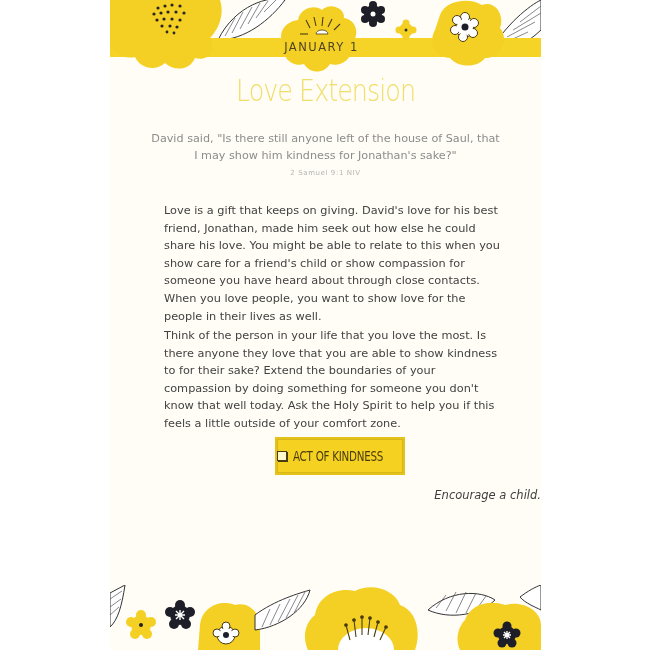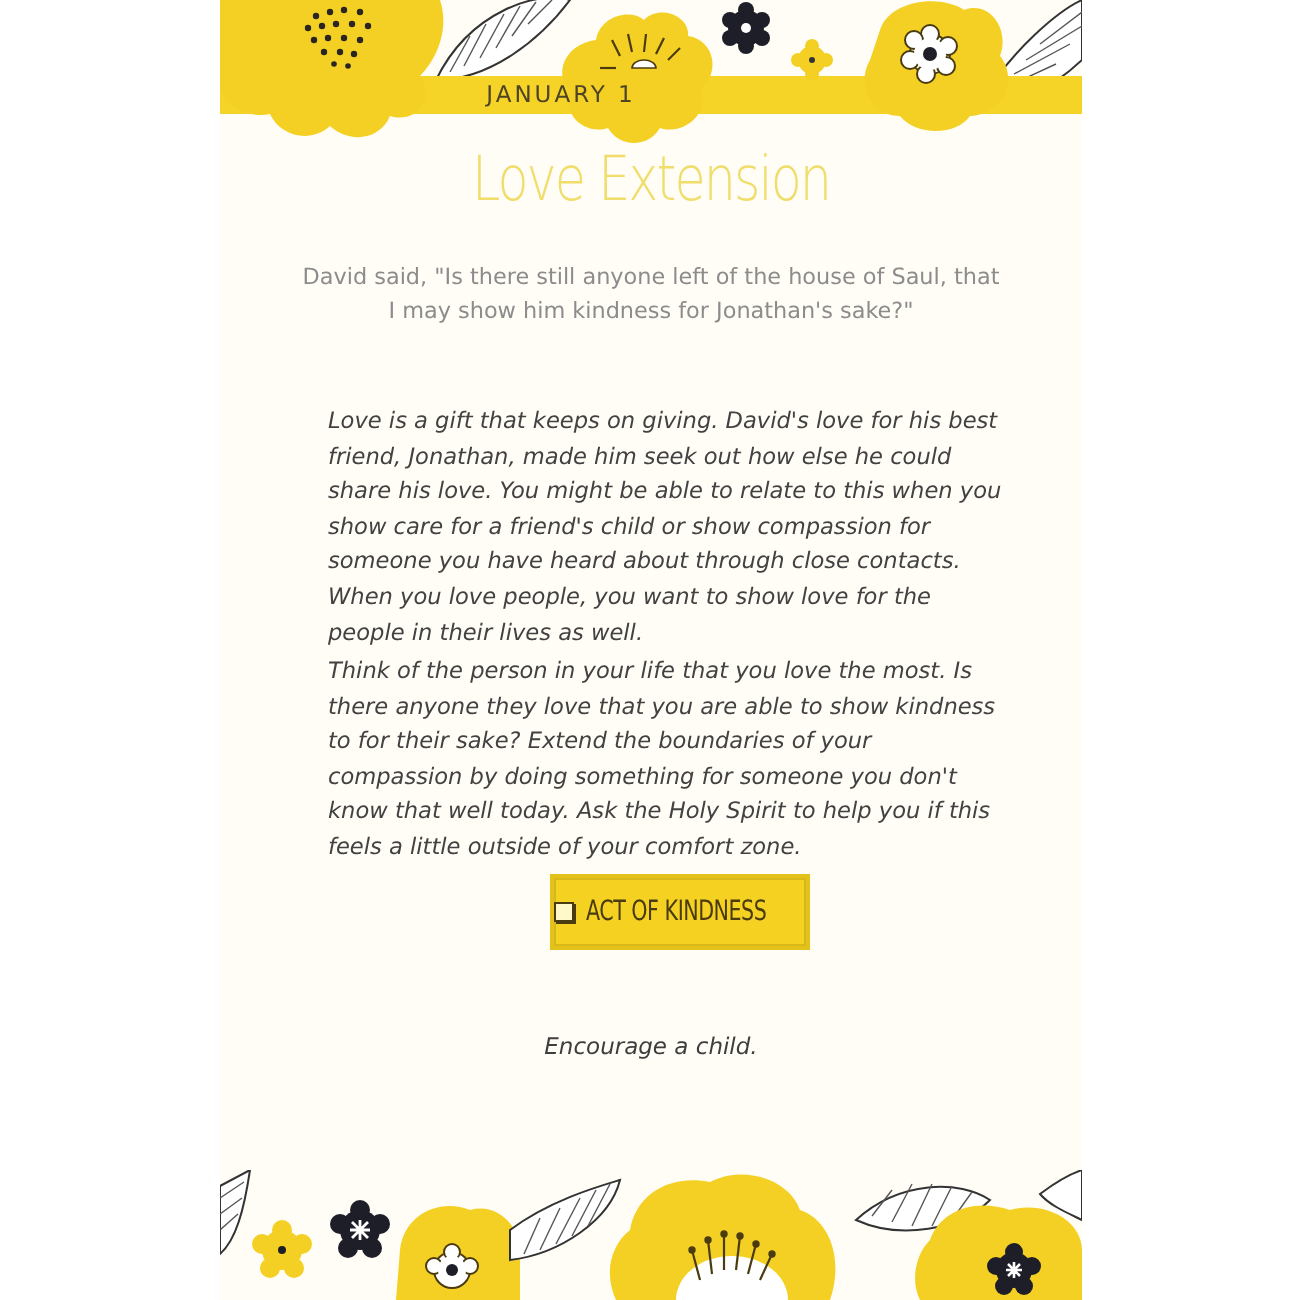--- a/index.html
+++ b/index.html
@@ -1,29 +1,29 @@
 <!DOCTYPE html>
 <html><head>
 <meta charset="utf-8">
 <style>
   html, body { margin:0; padding:0; background:#ffffff; }
   body { width:650px; height:650px; position:relative; overflow:hidden; font-family:"Liberation Sans", sans-serif; }
   .page { position:absolute; left:110px; top:0; width:431px; height:650px; background:#fffdf6; overflow:hidden; }
   .art { position:absolute; left:0; top:0; }
-  .date { position:absolute; left:0; width:341px; top:40px; text-align:center; font-family:"DejaVu Sans", sans-serif; font-size:11.5px; letter-spacing:1.5px; color:#4e4426; }
+  .date { position:absolute; left:0; width:341px; top:40px; text-align:center; font-family:"DejaVu Sans", sans-serif; font-size:11.5px; letter-spacing:1.5px; color:#4e4426;padding-left:41px; }
   .title { position:absolute; left:0; width:431px; top:72px; text-align:center; font-family:"DejaVu Sans", sans-serif; font-weight:300; font-size:31px; color:#f0dd6a; letter-spacing:-1.2px; transform:scaleX(0.82); transform-origin:center; }
   .verse { position:absolute; left:40px; width:351px; top:130px; text-align:center; font-family:"DejaVu Sans", sans-serif; font-size:11.2px; line-height:17px; color:#8c8c8c; }
   .ref { position:absolute; left:0; width:431px; top:169px; text-align:center; font-family:"DejaVu Sans", sans-serif; font-size:7px; letter-spacing:0.6px; color:#b5b5b5; }
-  .body-text { position:absolute; left:54px; width:340px; font-family:"DejaVu Sans", sans-serif; font-size:11.3px; line-height:17.6px; color:#424242;font-style:italic; }
+  .body-text { position:absolute; left:54px; width:340px; font-family:"DejaVu Sans", sans-serif; font-size:11.3px; line-height:17.6px; color:#424242; }
   .p1 { top:202px; }
   .p2 { top:327px; }
   .kind-box { position:absolute; left:149px; top:437px; width:130px; height:38px; background:#f5d222; border:2px solid #e4c21a; box-shadow:0 0 0 1px #d8b818 inset; box-sizing:border-box; display:flex; align-items:center; justify-content:center; gap:6px;margin-left:16px; }
   .checkbox { width:8px; height:8px; border:1.5px solid #4a3c10; background:#fff8c8; box-shadow:1px 1px 0 #4a3c10; }
   .kind-label { font-family:"DejaVu Sans Condensed","DejaVu Sans", sans-serif; font-size:14px; color:#4a3c10; transform:scaleX(0.82); transform-origin:left center; white-space:nowrap; letter-spacing:-0.3px; }
-  .action { position:absolute; left:0; width:431px; top:488px; text-align:center; font-family:"DejaVu Sans", sans-serif; font-style:italic; font-size:11.5px; color:#3e3e3e;margin-top:28px; }
+  .action { position:absolute; left:0; width:431px; top:488px; text-align:right; font-family:"DejaVu Sans", sans-serif; font-style:italic; font-size:11.5px; color:#3e3e3e; }
 </style>
 </head>
 <body>
 
 <div class="page">
 
   <svg class="art" width="431" height="80" viewBox="0 0 431 80">
     <g>
       <path d="M108 40 C 125 5, 160 -5, 175 0 C 160 20, 135 40, 108 40 Z" fill="#fff" stroke="#333" stroke-width="1"></path>
       <g stroke="#555" stroke-width="0.7">
@@ -113,20 +113,21 @@
         <circle r="3.5" fill="#1e1e28"></circle>
       </g>
     </g>
   </svg>
 
   <div class="date">JANUARY 1</div>
 
   <div class="title">Love Extension</div>
 
   <div class="verse">David said, "Is there still anyone left of the house of Saul, that I may show him kindness for Jonathan's sake?"</div>
+  <div class="ref">2 Samuel 9:1 NIV</div>
 
   <div class="body-text p1">Love is a gift that keeps on giving. David's love for his best friend, Jonathan, made him seek out how else he could share his love. You might be able to relate to this when you show care for a friend's child or show compassion for someone you have heard about through close contacts. When you love people, you want to show love for the people in their lives as well.</div>
   <div class="body-text p2">Think of the person in your life that you love the most. Is there anyone they love that you are able to show kindness to for their sake? Extend the boundaries of your compassion by doing something for someone you don't know that well today. Ask the Holy Spirit to help you if this feels a little outside of your comfort zone.</div>
 
   <div class="kind-box">
     <span class="checkbox"></span>
     <span class="kind-label">ACT OF KINDNESS</span>
   </div>
   <div class="action">Encourage a child.</div>
 

